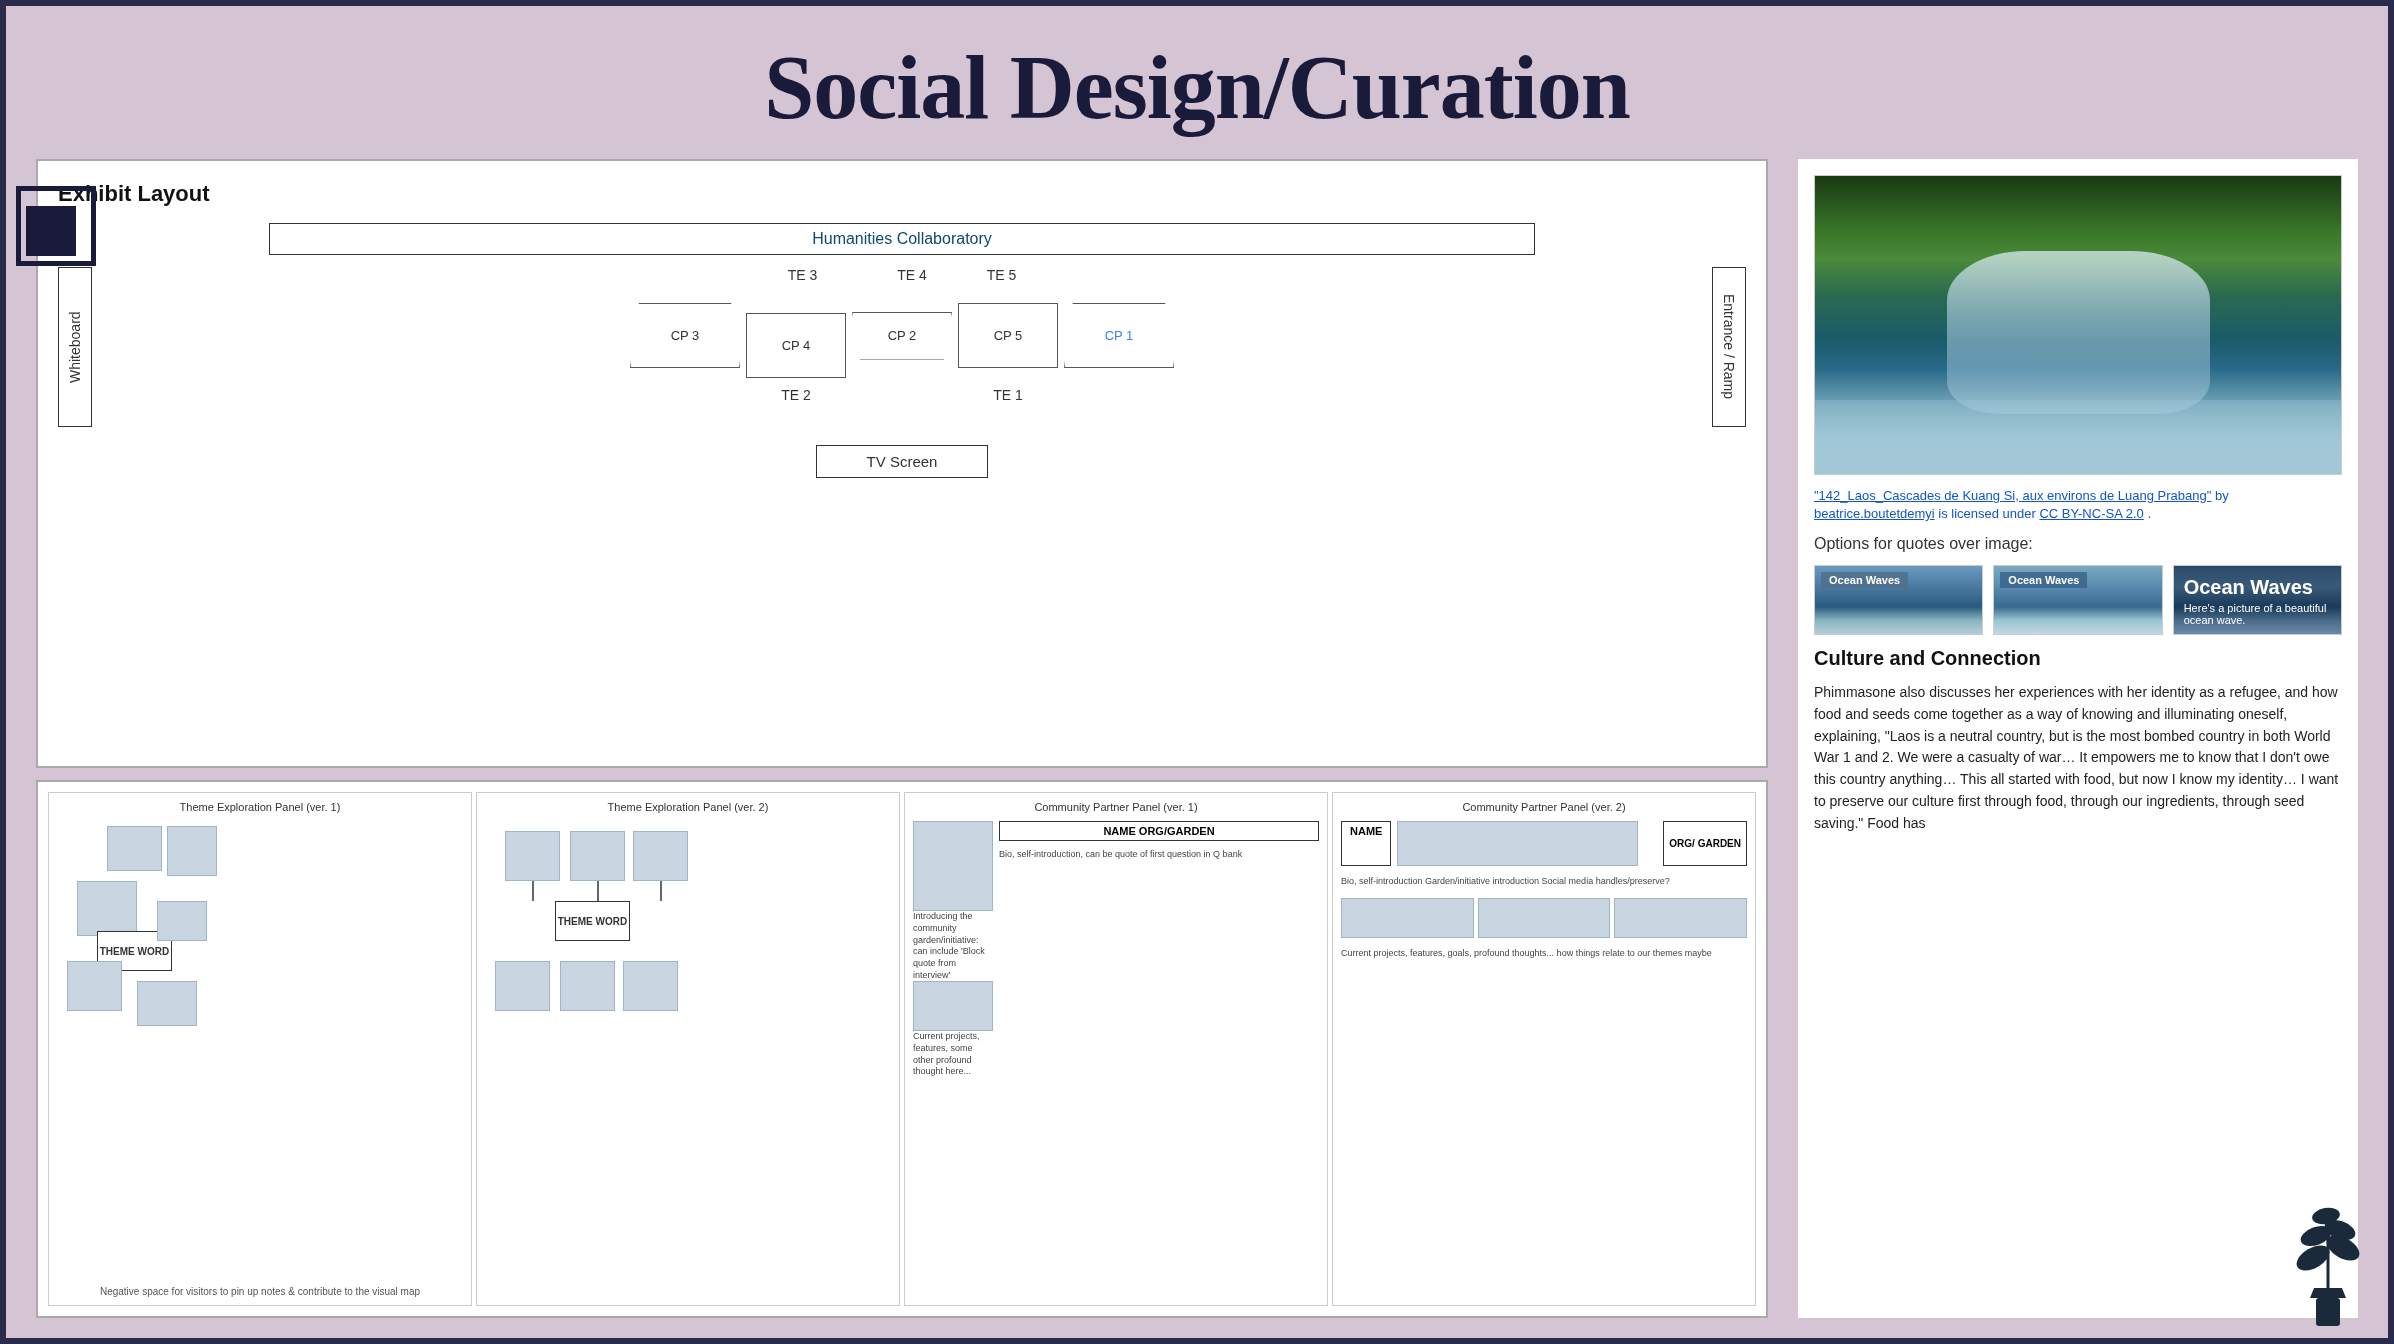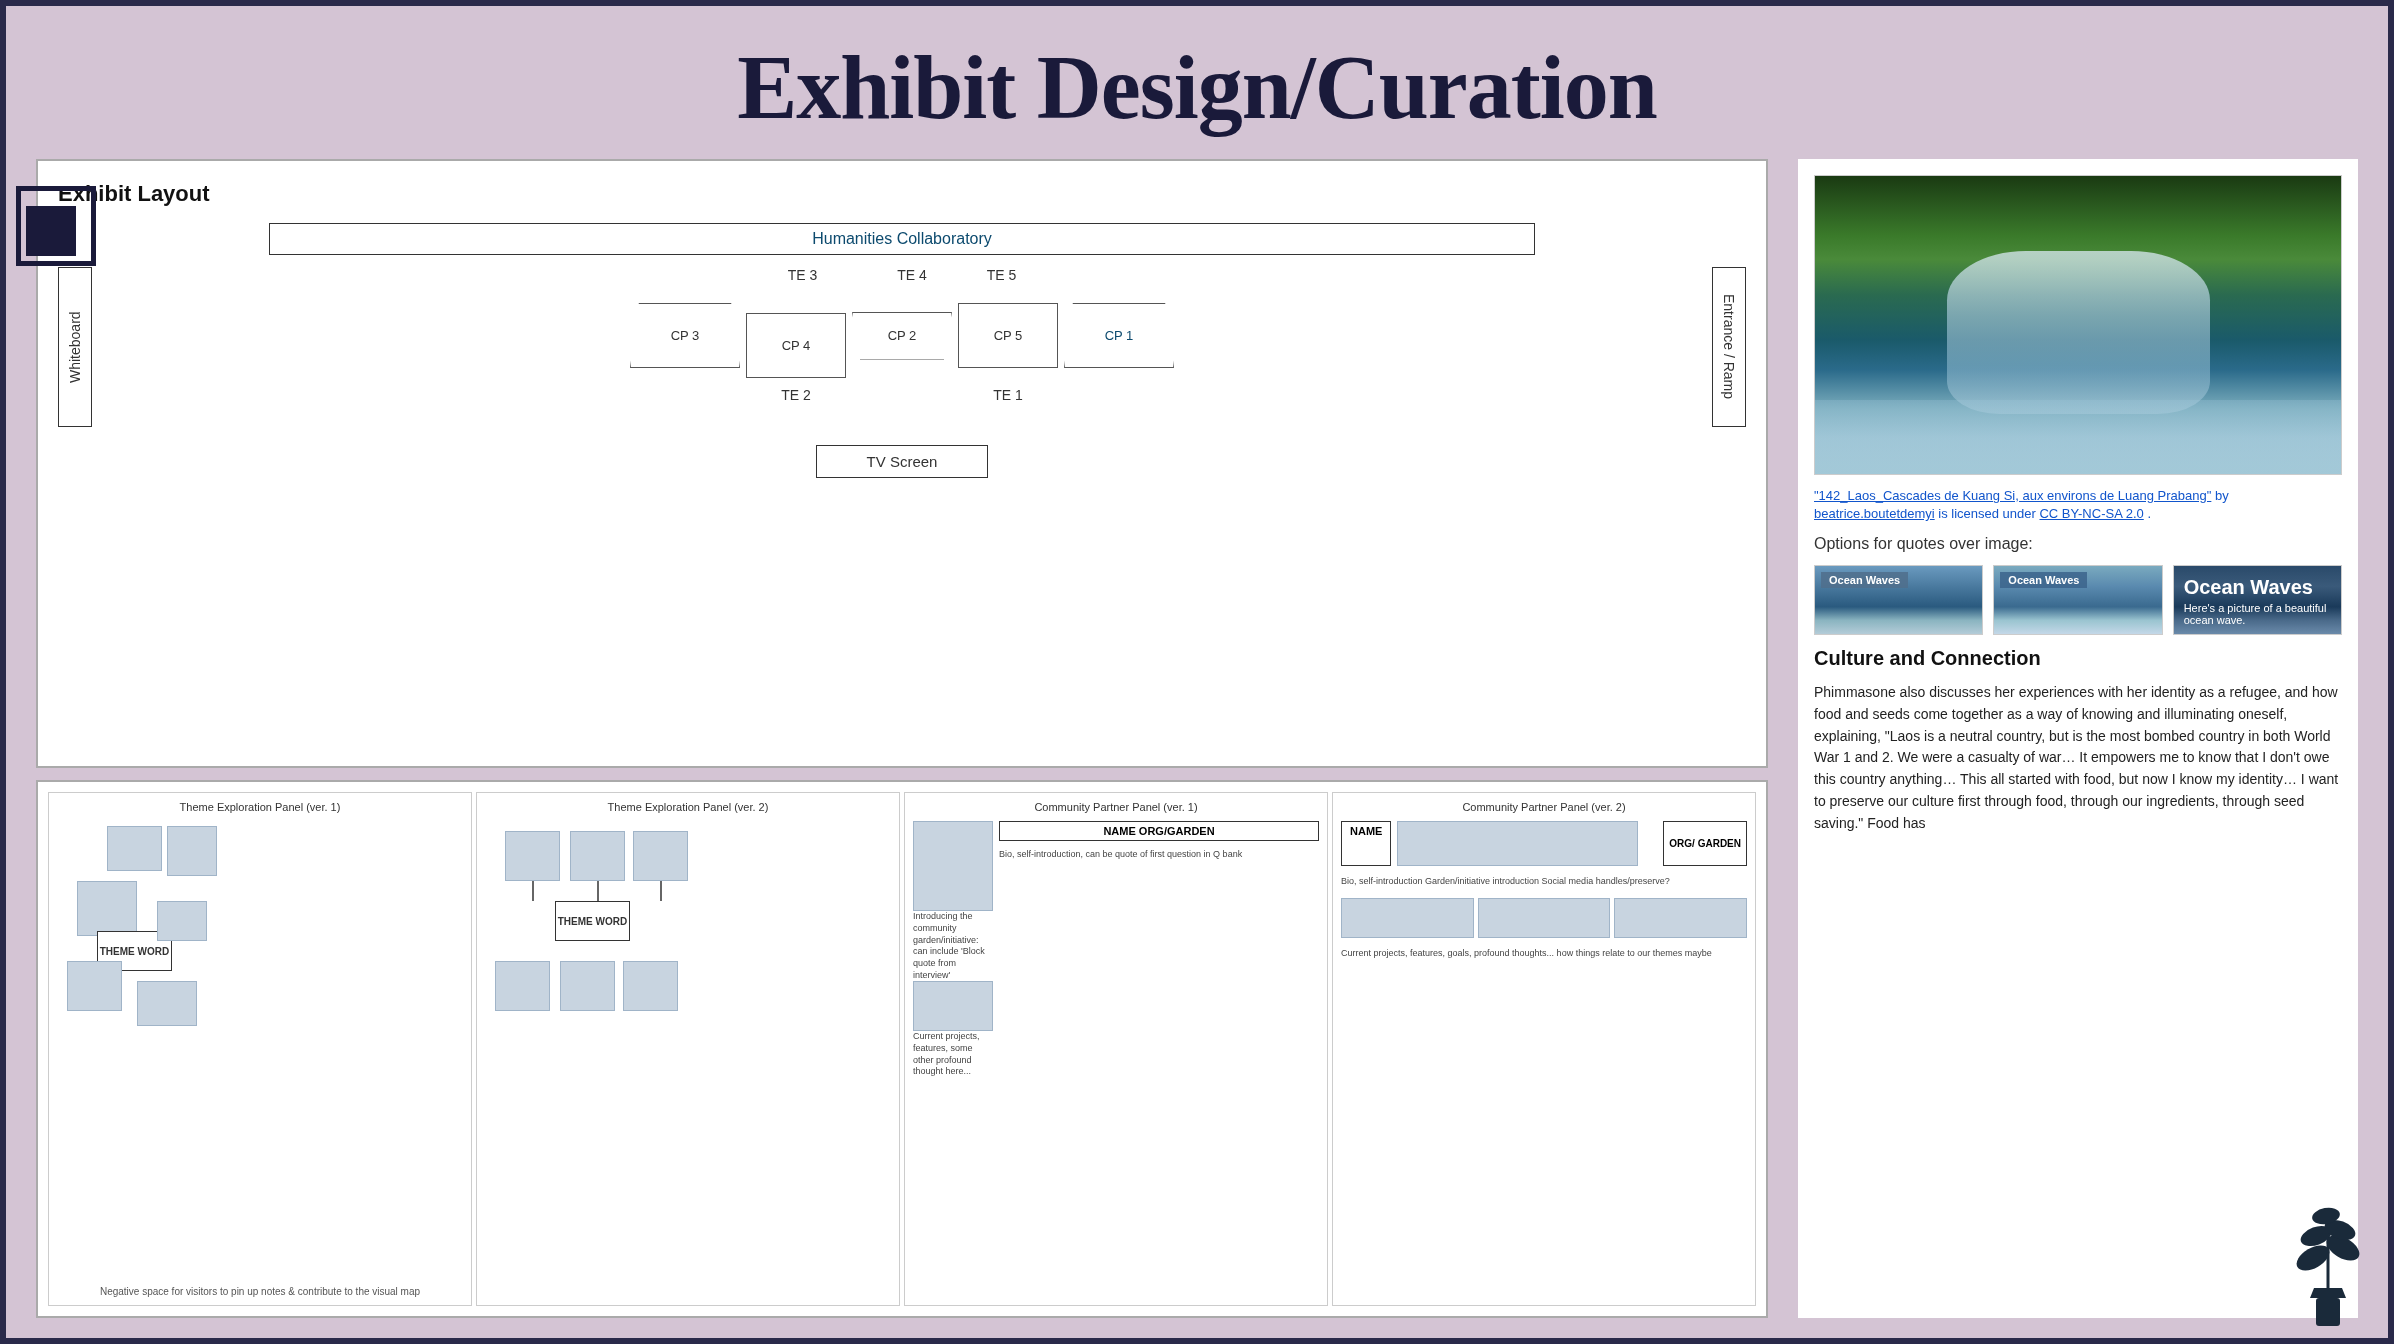--- a/index.html
+++ b/index.html
@@ -303,21 +303,21 @@
       text-align: center;
       padding: 3px;
       margin-bottom: 4px;
     }
   </style>
 </head>
 <body>
 
 <div class="slide-container">
 
-  <h1 class="slide-title">Exhibit Design/Curation</h1>
+  <h1 class="slide-title">Social Design/Curation</h1>
 
   <div class="square-decoration"></div>
   <div class="square-inner"></div>
 
   <div class="slide-body">
 
     <div class="left-panel">
 
       <div class="exhibit-layout-box">
         <div class="exhibit-layout-title">Exhibit Layout</div>
@@ -357,21 +357,21 @@
 
                 <div style="text-align:center;">
                   <div style="width:100px; height:48px; background:white; border:1.5px solid #555; clip-path:polygon(0% 0%,100% 0%,92% 100%,8% 100%); display:flex; align-items:center; justify-content:center; font-size:13px; color:#333;">CP 2</div>
                 </div>
 
                 <div style="text-align:center;">
                   <div style="width:100px; height:65px; background:white; border:1.5px solid #555; display:flex; align-items:center; justify-content:center; font-size:13px; color:#333;">CP 5</div>
                 </div>
 
                 <div style="text-align:center;">
-                  <div style="width:110px; height:65px; background:white; border:1.5px solid #555; clip-path:polygon(8% 0%,92% 0%,100% 100%,0% 100%); display:flex; align-items:center; justify-content:center; font-size:13px; color:#0c4a6e;">CP 1</div>
+                  <div style="width:110px; height:65px; background:white; border:1.5px solid #555; clip-path:polygon(8% 0%,92% 0%,100% 100%,0% 100%); display:flex; align-items:center; justify-content:center; font-size:13px; color:#3b82f6;">CP 1</div>
                 </div>
               </div>
 
               <div style="display:flex; gap:6px; width:100%; justify-content:center; margin-top:4px;">
                 <div style="width:110px; text-align:center;"></div>
                 <div style="width:100px; text-align:center;"><span class="te-label-bottom">TE 2</span></div>
                 <div style="width:100px; text-align:center;"></div>
                 <div style="width:100px; text-align:center;"><span class="te-label-bottom">TE 1</span></div>
                 <div style="width:110px; text-align:center;"></div>
               </div>

